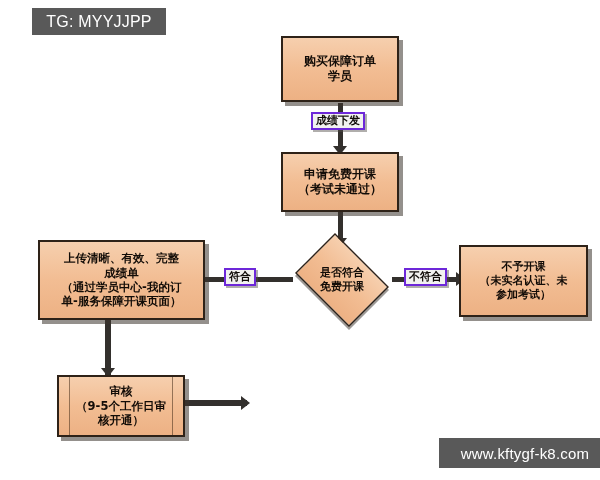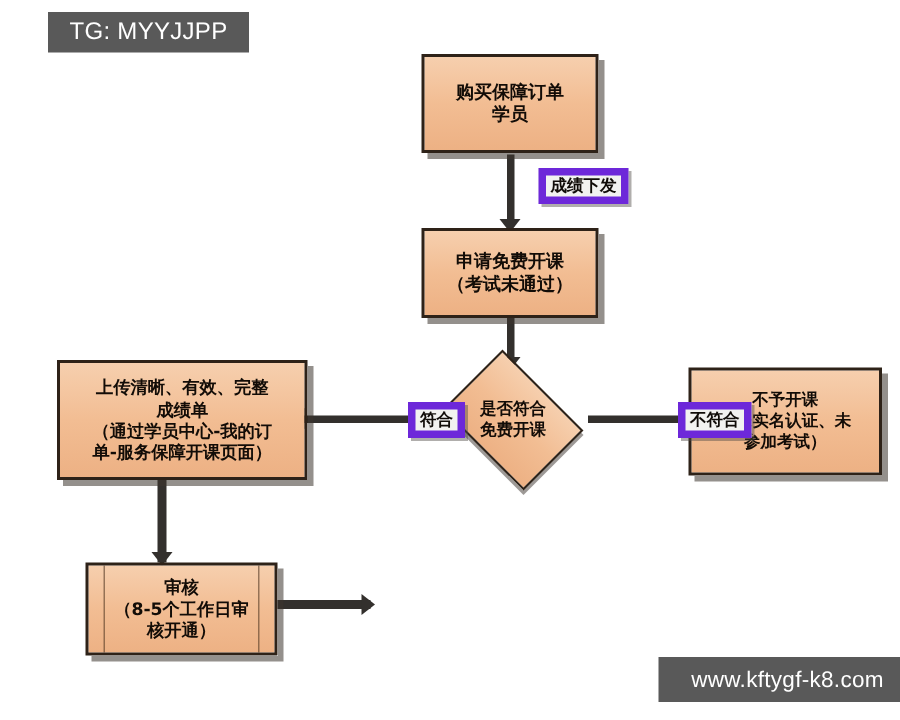--- a/index.html
+++ b/index.html
@@ -144,31 +144,30 @@
   .arrow.left {
     border-top: 7px solid transparent;
     border-bottom: 7px solid transparent;
     border-right: 9px solid #33302d;
   }
 
   
   .edge-label {
     position: absolute;
     background: #f2f2f0;
-    border: 5px solid #6d28d9;
+    border: 2px solid #6d28d9;
     color: #100c08;
     font-weight: bold;
     font-size: 11px;
     font-family: "DejaVu Sans", "Liberation Sans", sans-serif;
     padding: 1px 3px;
     line-height: 1.1;
     white-space: nowrap;
     z-index: 4;
     box-shadow: 2px 2px 0 rgba(80,75,70,0.45);
-    margin-left: 48px;
   }
 </style>
 </head>
 <body>
 
 <div id="canvas">
 
   <div class="conn" style="left:338px; top:103px; width:5px; height:48px;"></div>
   <div class="arrow down" style="left:333px; top:146px;"></div>
 
@@ -211,21 +210,21 @@
   </div>
 
   <div class="node" id="n-no-class" style="left:459px; top:245px; width:129px; height:72px; font-size:11px;">
     <span class="txt">不予开课
 （未实名认证、未
 参加考试）</span>
   </div>
 
   <div class="node ruled" id="n-review" style="left:57px; top:375px; width:128px; height:62px; font-size:11.5px;">
     <span class="txt">审核
-（8-5个工作日审
+（9-5个工作日审
 核开通）</span>
   </div>
 
 
   <div class="edge-label" id="lbl-score" style="left:311px; top:112px;">成绩下发</div>
 
   <div class="edge-label" id="lbl-eligible" style="left:224px; top:268px;">符合</div>
 
   <div class="edge-label" id="lbl-not-eligible" style="left:404px; top:268px;">不符合</div>
 

